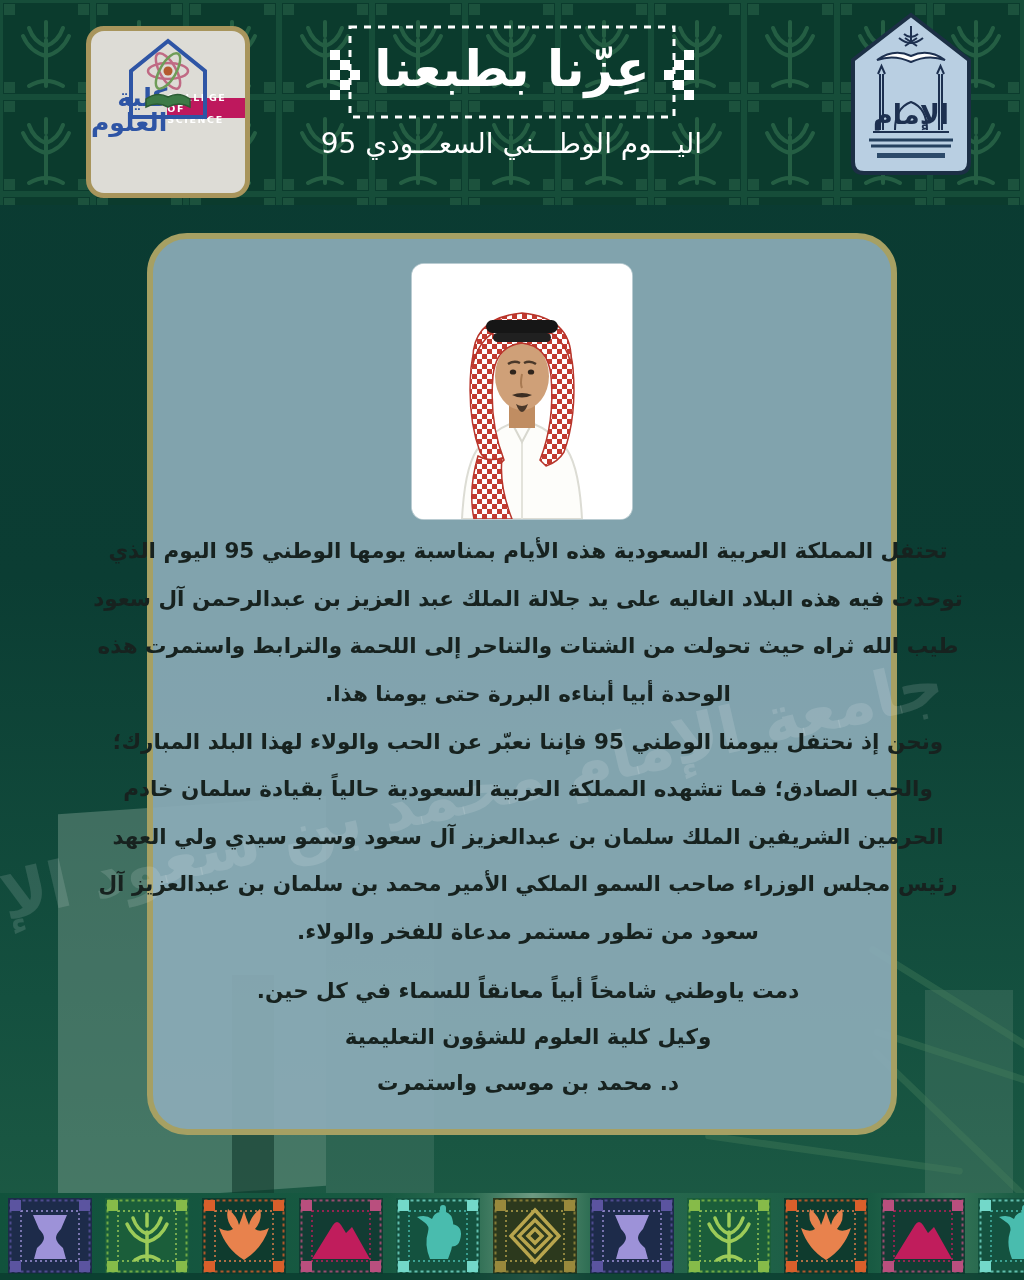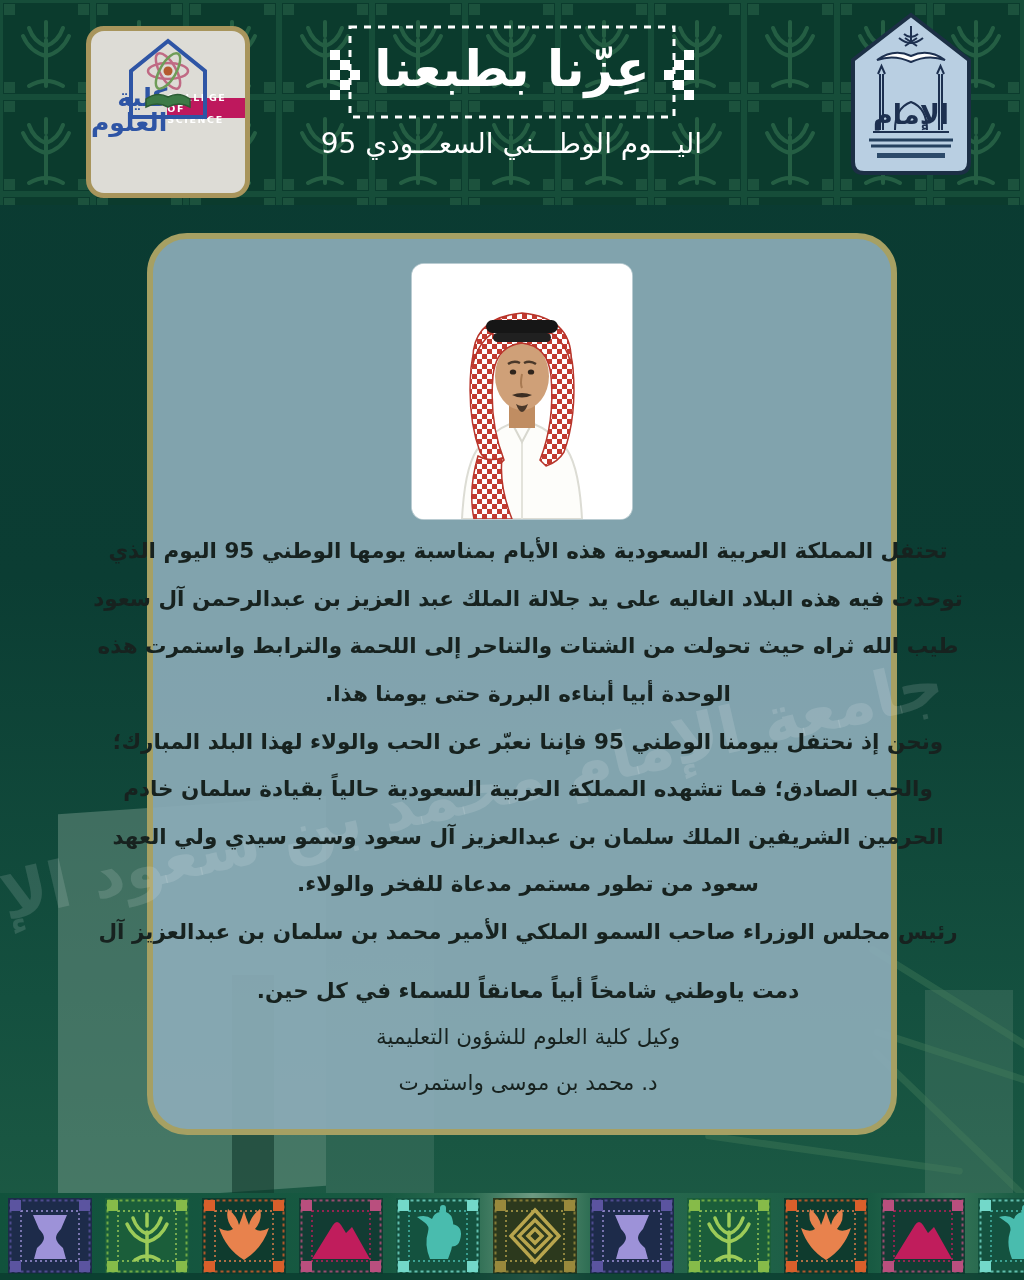--- a/index.html
+++ b/index.html
@@ -59,21 +59,21 @@
     width:220px;height:255px;background:#fff;border-radius:12px;overflow:hidden;z-index:1;
     box-shadow:0 0 0 1px rgba(255,255,255,.45);
   }
   .text-block{position:absolute;left:34px;right:22px;top:288px;z-index:2;}
   .msg-line{
     height:47.6px;display:flex;align-items:center;justify-content:center;
     direction:rtl;font-size:21.5px;font-weight:700;color:#17221f;white-space:nowrap;
   }
   .closing{margin-top:11px;}
   .sig-line{height:46px;display:flex;align-items:center;justify-content:center;
-    direction:rtl;font-size:21.5px;font-weight:400;color:#17221f;}
+    direction:rtl;font-size:21.5px;font-weight:700;color:#17221f;}
   
   .footer-strip{position:absolute;left:0;top:1193px;width:1024px;height:87px;z-index:2;
     background:linear-gradient(90deg,#11523c 0%,#185a42 38%,#2a6b50 46%,#6d9a82 52%,#2a6b50 58%,#185a42 85%,#347457 93%,#185a42 100%);}
   .tiles{position:absolute;left:8px;top:5px;display:flex;gap:13px;}
   .tile{width:84px;height:76px;flex:0 0 auto;}
   .footer-base{position:absolute;left:0;bottom:0;width:100%;height:7px;background:rgba(10,58,45,.75);}
 </style>
 </head>
 <body>
 
@@ -205,22 +205,22 @@
     </div>
 
     <div class="text-block">
       <div class="msg-line">تحتفل المملكة العربية السعودية هذه الأيام بمناسبة يومها الوطني 95 اليوم الذي</div>
       <div class="msg-line">توحدت فيه هذه البلاد الغاليه على يد جلالة الملك عبد العزيز بن عبدالرحمن آل سعود</div>
       <div class="msg-line">طيب الله ثراه حيث تحولت من الشتات والتناحر إلى اللحمة والترابط واستمرت هذه</div>
       <div class="msg-line">الوحدة أبيا أبناءه البررة حتى يومنا هذا.</div>
       <div class="msg-line">ونحن إذ نحتفل بيومنا الوطني 95 فإننا نعبّر عن الحب والولاء لهذا البلد المبارك؛</div>
       <div class="msg-line">والحب الصادق؛ فما تشهده المملكة العربية السعودية حالياً بقيادة سلمان خادم</div>
       <div class="msg-line">الحرمين الشريفين الملك سلمان بن عبدالعزيز آل سعود وسمو سيدي ولي العهد</div>
+      <div class="msg-line">رئيس مجلس الوزراء صاحب السمو الملكي الأمير محمد بن سلمان بن عبدالعزيز آل</div>
       <div class="msg-line">سعود من تطور مستمر مدعاة للفخر والولاء.</div>
-      <div class="msg-line">رئيس مجلس الوزراء صاحب السمو الملكي الأمير محمد بن سلمان بن عبدالعزيز آل</div>
       <div class="msg-line closing">دمت ياوطني شامخاً أبياً معانقاً للسماء في كل حين.</div>
       <div class="sig-line">وكيل كلية العلوم للشؤون التعليمية</div>
       <div class="sig-line">د. محمد بن موسى واستمرت</div>
     </div>
   </div>
 
   <div class="footer-strip">
     <div class="tiles" id="tiles">
         <div class="tile"><svg width="84" height="76" viewBox="0 0 84 76" aria-hidden="true">
             <rect width="84" height="76" fill="#1d2b4a"></rect>

